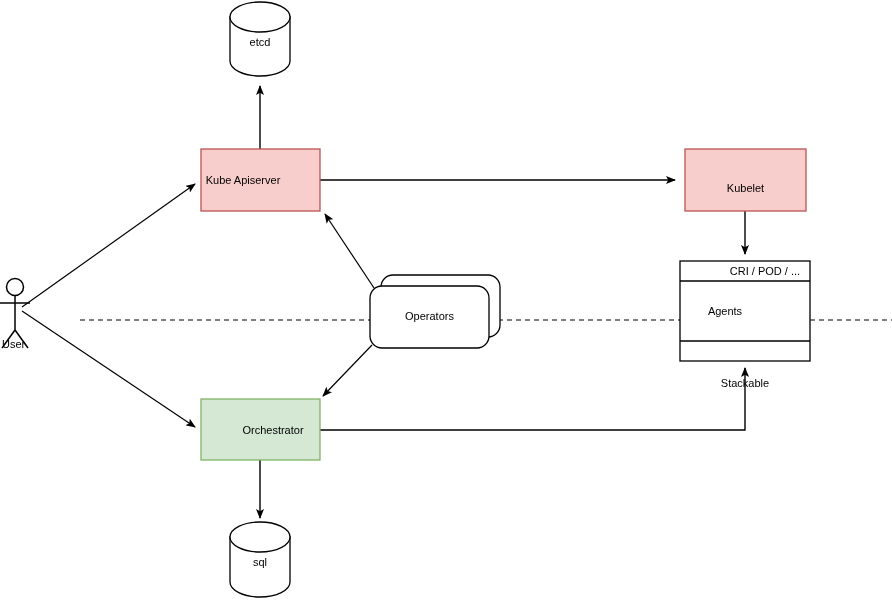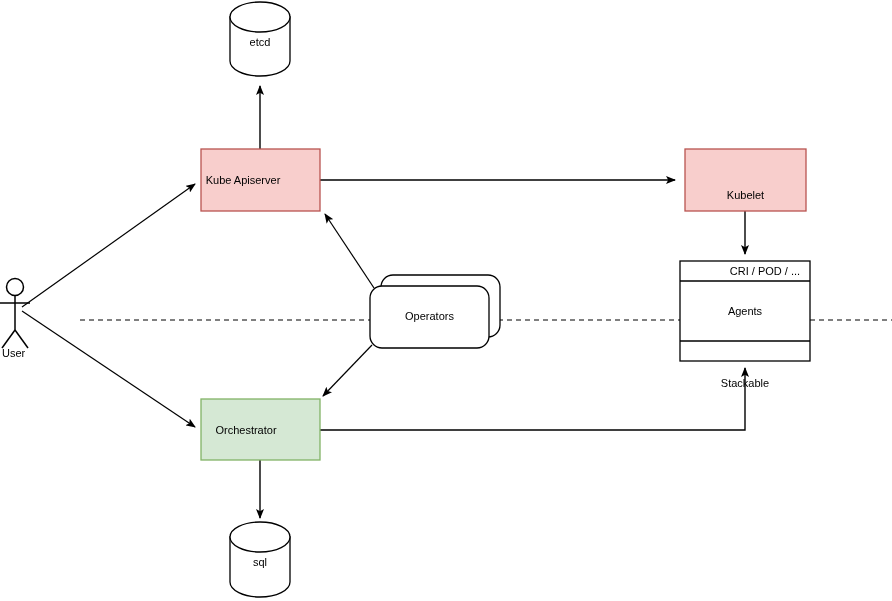--- a/index.html
+++ b/index.html
@@ -131,29 +131,29 @@
       <line x1="0" y1="303" x2="30" y2="303" stroke="#000000" stroke-width="1.5"></line>
       <line x1="15" y1="330" x2="2" y2="348" stroke="#000000" stroke-width="1.5"></line>
       <line x1="15" y1="330" x2="28" y2="348" stroke="#000000" stroke-width="1.5"></line>
     </g>
   </svg>
 
   <div class="node-label ctr" style="left:260px; top:42px;">etcd</div>
 
   <div class="node-label ctr" style="left:243px; top:180px;">Kube Apiserver</div>
 
-  <div class="node-label ctr" style="left:745.5px; top:195px;">Kubelet</div>
+  <div class="node-label ctr" style="left:745.5px; top:188px;">Kubelet</div>
 
   <div class="node-label ctr" style="left:429.5px; top:316px;">Operators</div>
 
   <div class="node-label ctr" style="left:745px; top:271px;margin-left:20px;">CRI / POD / ...</div>
 
-  <div class="node-label ctr" style="left:745px; top:311px;">Agents</div>
+  <div class="node-label ctr" style="left:725px; top:311px;">Agents</div>
 
   <div class="node-label ctr" style="left:745px; top:351px;margin-top:32px;">Stackable</div>
 
-  <div class="node-label ctr" style="left:246px; top:430px;">Orchestrator</div>
+  <div class="node-label ctr" style="left:273px; top:430px;">Orchestrator</div>
 
   <div class="node-label ctr" style="left:260px; top:562px;">sql</div>
 
-  <div class="node-label" style="left:2px; top:347px;">User</div>
+  <div class="node-label" style="left:2px; top:338px;">User</div>
 
 </div>
 
 </body></html>

